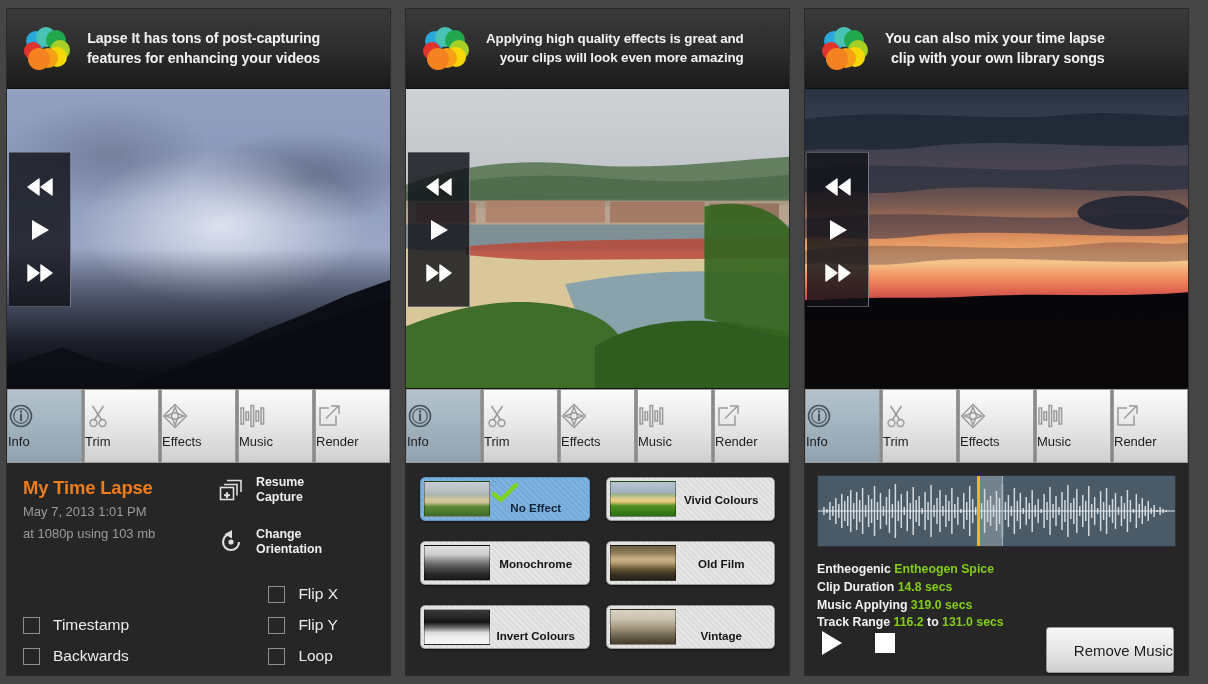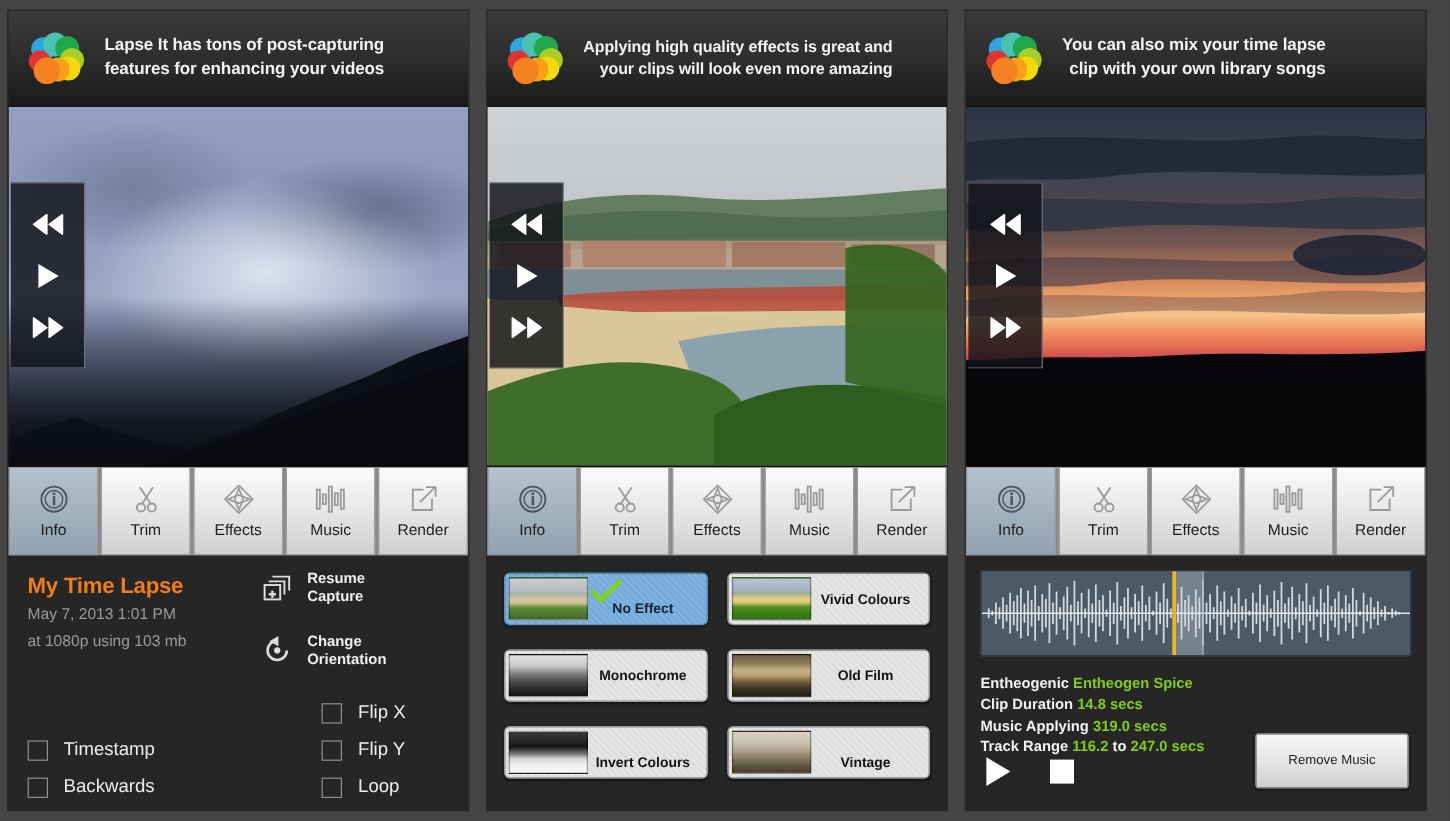--- a/index.html
+++ b/index.html
@@ -98,21 +98,21 @@
   .playctl .btn{ width:30px; height:24px; display:flex; align-items:center; justify-content:center; cursor:pointer; }
   .playctl svg{ display:block; }
 
   
   .toolbar{
     display:flex; height:74px; flex:0 0 74px;
     background:#8a8a8a; gap:2px; padding:0;
   }
   .tab{
     flex:1 1 0; display:flex; flex-direction:column;
-    align-items:center; justify-content:center; gap:5px;
+    align-items:flex-start; justify-content:center; gap:5px;
     background:linear-gradient(180deg,#fbfbfb 0%,#e9e9e9 45%,#cfcfcf 100%);
     color:#1d1d1d; font-size:13px; font-weight:400;
     border:1px solid #9a9a9a; cursor:pointer;
   }
   .tab.active{
     background:linear-gradient(180deg,#b4c3cd 0%,#9fb0bd 50%,#8d a0af 100%);
     background:linear-gradient(180deg,#b4c3cd 0%,#a0b1be 55%,#90a1b0 100%);
   }
   .tab .ticon{ height:26px; display:flex; align-items:flex-end; }
   .tab svg{ display:block; }
@@ -198,26 +198,26 @@
   }
   .mu-info{ margin-top:14px; line-height:1.45; }
   .mu-info div{ font-size:12.3px; font-weight:700; color:#f2f2f2; }
   .mu-info .amber{ color:#84cc16; }
   .mu-controls{
     position:absolute; left:14px; bottom:18px;
     display:flex; align-items:center; gap:28px;
   }
   .mu-controls .b{ cursor:pointer; display:flex; }
   .btn-remove{
-    position:absolute; right:14px; bottom:18px;
+    position:absolute; right:14px; bottom:2px;
     width:128px; height:46px;
     background:linear-gradient(180deg,#f7f7f7 0%,#e7e7e7 48%,#cfcfcf 100%);
     border:1px solid #9a9a9a; border-radius:3px;
-    color:#1c1c1c; font-size:11px;
-    display:flex; align-items:center; justify-content:center;
+    color:#1c1c1c; font-size:15px;
+    display:flex; align-items:center; justify-content:flex-end;
     cursor:pointer;
     box-shadow:0 1px 2px rgba(0,0,0,.55);
   }
 </style>
 </head>
 <body>
 
 <div class="app">
 
   <div class="panel">
@@ -713,21 +713,21 @@
           <span class="amber">14.8 secs</span>
         </div>
         <div>
           <span>Music Applying</span>
           <span class="amber">319.0 secs</span>
         </div>
         <div>
           <span>Track Range</span>
           <span class="amber">116.2</span>
           <span>to</span>
-          <span class="amber">247.0 secs</span>
+          <span class="amber">131.0 secs</span>
         </div>
       </div>
 
       <div class="mu-controls">
         <span class="b">
           <svg width="26" height="28" viewBox="0 0 26 28">
               <path d="M3,2 L23,14 L3,26 Z" fill="#fff"></path>
             </svg>
         </span>
         <span class="b">

